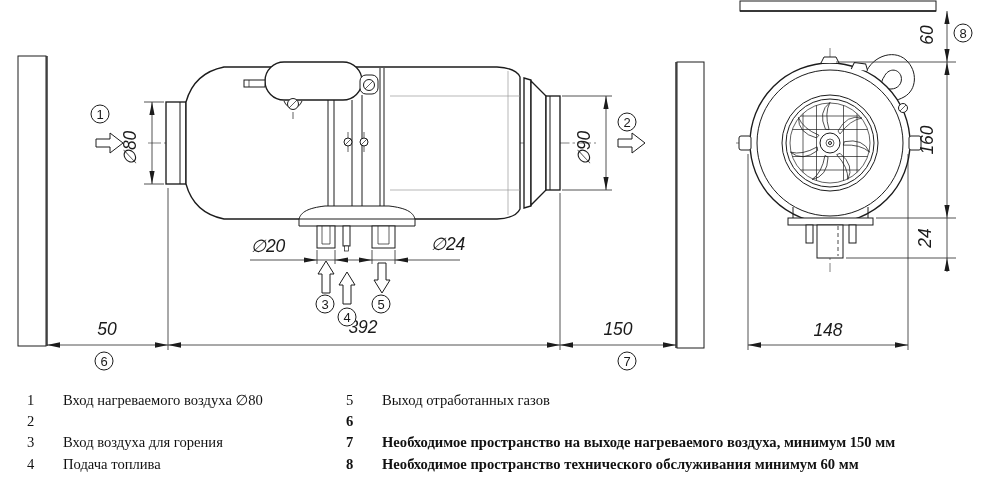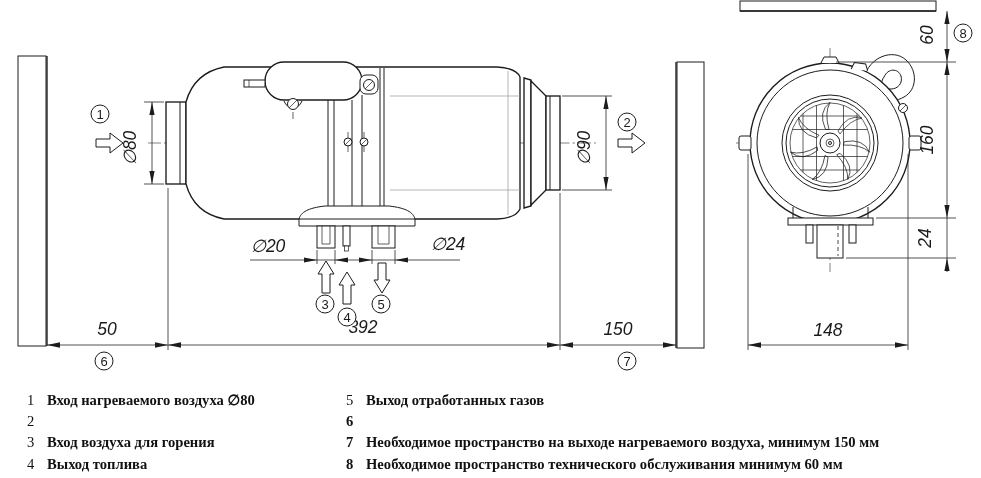--- a/index.html
+++ b/index.html
@@ -20,21 +20,21 @@
   .dimtxt{font-family:"Liberation Sans",sans-serif;font-style:italic;font-size:17.5px;text-anchor:middle;}
   .clotxt{font-family:"Liberation Sans",sans-serif;font-size:13px;text-anchor:middle;}
   
   #legend{position:absolute;left:0;top:390px;width:981px;
           font-family:"Liberation Serif",serif;font-size:14.6px;color:#111;}
   .lcol{position:absolute;top:0;}
   #lcol-left{left:27px;width:300px;}
   #lcol-right{left:346px;width:630px;}
   .lrow{display:flex;line-height:21.2px;white-space:nowrap;}
   .lrow .num{min-width:13px;text-align:left;}
-  .lrow .txt{margin-left:7px;font-weight:bold;}
+  .lrow .txt{margin-left:23px;}
   .lrow.bold{font-weight:700;}
 </style>
 </head>
 <body>
 
 <div id="stage">
 
 <svg width="981" height="386" viewBox="0 0 981 386">
   <defs>
     <pattern id="hatch" width="9" height="9" patternUnits="userSpaceOnUse" patternTransform="rotate(45)">
@@ -329,21 +329,21 @@
     </div>
     <div class="lrow">
       <span class="num">2</span>
     </div>
     <div class="lrow">
       <span class="num">3</span>
       <span class="txt">Вход воздуха для горения</span>
     </div>
     <div class="lrow">
       <span class="num">4</span>
-      <span class="txt">Выход топлива</span>
+      <span class="txt">Подача топлива</span>
     </div>
   </div>
   <div class="lcol" id="lcol-right">
     <div class="lrow">
       <span class="num">5</span>
       <span class="txt">Выход отработанных газов</span>
     </div>
     <div class="lrow bold">
       <span class="num">6</span>
     </div>

